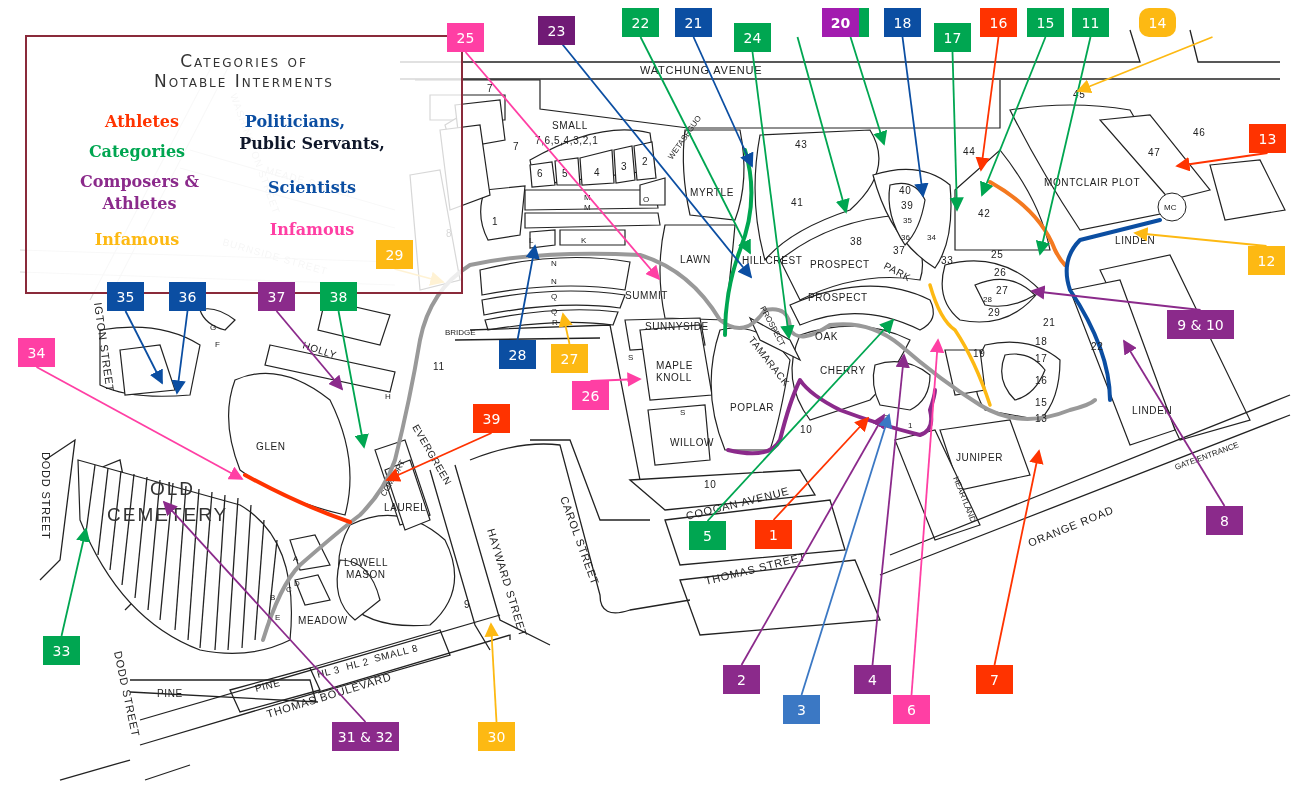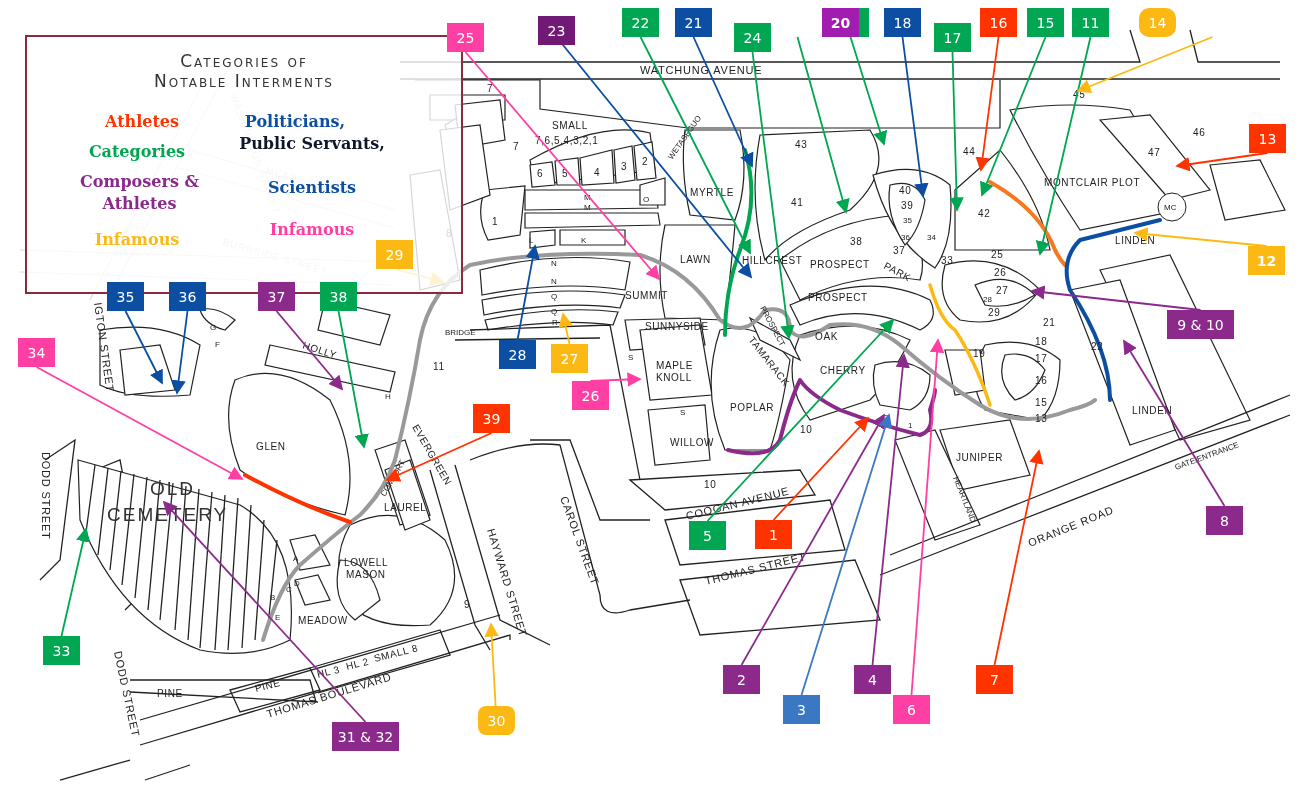--- a/index.html
+++ b/index.html
@@ -461,39 +461,39 @@
       <div class="badge" style="left: 755px; top: 520px; width: 37px; background: rgb(255, 51, 0);">1</div>
       <div class="badge" style="left: 723px; top: 665px; width: 37px; background: rgb(139, 42, 139);">2</div>
       <div class="badge" style="left: 783px; top: 695px; width: 37px; background: rgb(59, 120, 196);">3</div>
       <div class="badge" style="left: 854px; top: 665px; width: 37px; background: rgb(139, 42, 139);">4</div>
       <div class="badge" style="left: 689px; top: 521px; width: 37px; background: rgb(0, 166, 81);">5</div>
       <div class="badge" style="left: 893px; top: 695px; width: 37px; background: rgb(255, 63, 164);">6</div>
       <div class="badge" style="left: 976px; top: 665px; width: 37px; background: rgb(255, 51, 0);">7</div>
       <div class="badge" style="left: 1206px; top: 506px; width: 37px; background: rgb(139, 42, 139);">8</div>
       <div class="badge" style="left: 1167px; top: 310px; width: 67px; background: rgb(139, 42, 139);">9 &amp; 10</div>
       <div class="badge" style="left: 1072px; top: 8px; width: 37px; background: rgb(0, 166, 81);">11</div>
-      <div class="badge" style="left: 1248px; top: 246px; width: 37px; background: rgb(253, 185, 19); font-weight: bold;">12</div>
+      <div class="badge" style="left: 1248px; top: 246px; width: 37px; background: rgb(253, 185, 19);">12</div>
       <div class="badge" style="left: 1249px; top: 124px; width: 37px; background: rgb(255, 51, 0);">13</div>
       <div class="badge" style="left: 1139px; top: 8px; width: 37px; background: rgb(253, 185, 19); border-radius: 10px;">14</div>
       <div class="badge" style="left: 1027px; top: 8px; width: 37px; background: rgb(0, 166, 81);">15</div>
       <div class="badge" style="left: 980px; top: 8px; width: 37px; background: rgb(255, 51, 0);">16</div>
       <div class="badge" style="left: 934px; top: 23px; width: 37px; background: rgb(0, 166, 81);">17</div>
       <div class="badge" style="left: 884px; top: 8px; width: 37px; background: rgb(11, 78, 162);">18</div>
       <div class="badge" style="left: 832px; top: 8px; width: 37px; background: rgb(0, 166, 81);">19</div>
       <div class="badge" style="left: 822px; top: 8px; width: 37px; background: #a21caf; font-weight: bold;">20</div>
       <div class="badge" style="left: 675px; top: 8px; width: 37px; background: rgb(11, 78, 162);">21</div>
       <div class="badge" style="left: 622px; top: 8px; width: 37px; background: rgb(0, 166, 81);">22</div>
       <div class="badge" style="left: 538px; top: 16px; width: 37px; background: #701a75;">23</div>
       <div class="badge" style="left: 734px; top: 23px; width: 37px; background: rgb(0, 166, 81);">24</div>
       <div class="badge" style="left: 447px; top: 23px; width: 37px; background: rgb(255, 63, 164);">25</div>
       <div class="badge" style="left: 572px; top: 381px; width: 37px; background: rgb(255, 63, 164);">26</div>
       <div class="badge" style="left: 551px; top: 344px; width: 37px; background: rgb(253, 185, 19);">27</div>
       <div class="badge" style="left: 499px; top: 340px; width: 37px; background: rgb(11, 78, 162);">28</div>
       <div class="badge" style="left: 376px; top: 240px; width: 37px; background: rgb(253, 185, 19);">29</div>
-      <div class="badge" style="left: 478px; top: 706px; width: 37px; background: rgb(253, 185, 19); border-radius: 8px;">30</div>
+      <div class="badge" style="left: 478px; top: 722px; width: 37px; background: rgb(253, 185, 19);">30</div>
       <div class="badge" style="left: 332px; top: 722px; width: 67px; background: rgb(139, 42, 139);">31 &amp; 32</div>
       <div class="badge" style="left: 43px; top: 636px; width: 37px; background: rgb(0, 166, 81);">33</div>
       <div class="badge" style="left: 18px; top: 338px; width: 37px; background: rgb(255, 63, 164);">34</div>
       <div class="badge" style="left: 107px; top: 282px; width: 37px; background: rgb(11, 78, 162);">35</div>
       <div class="badge" style="left: 169px; top: 282px; width: 37px; background: rgb(11, 78, 162);">36</div>
       <div class="badge" style="left: 258px; top: 282px; width: 37px; background: rgb(139, 42, 139);">37</div>
       <div class="badge" style="left: 320px; top: 282px; width: 37px; background: rgb(0, 166, 81);">38</div>
       <div class="badge" style="left: 473px; top: 404px; width: 37px; background: rgb(255, 51, 0);">39</div>
     </div>
 </div>

